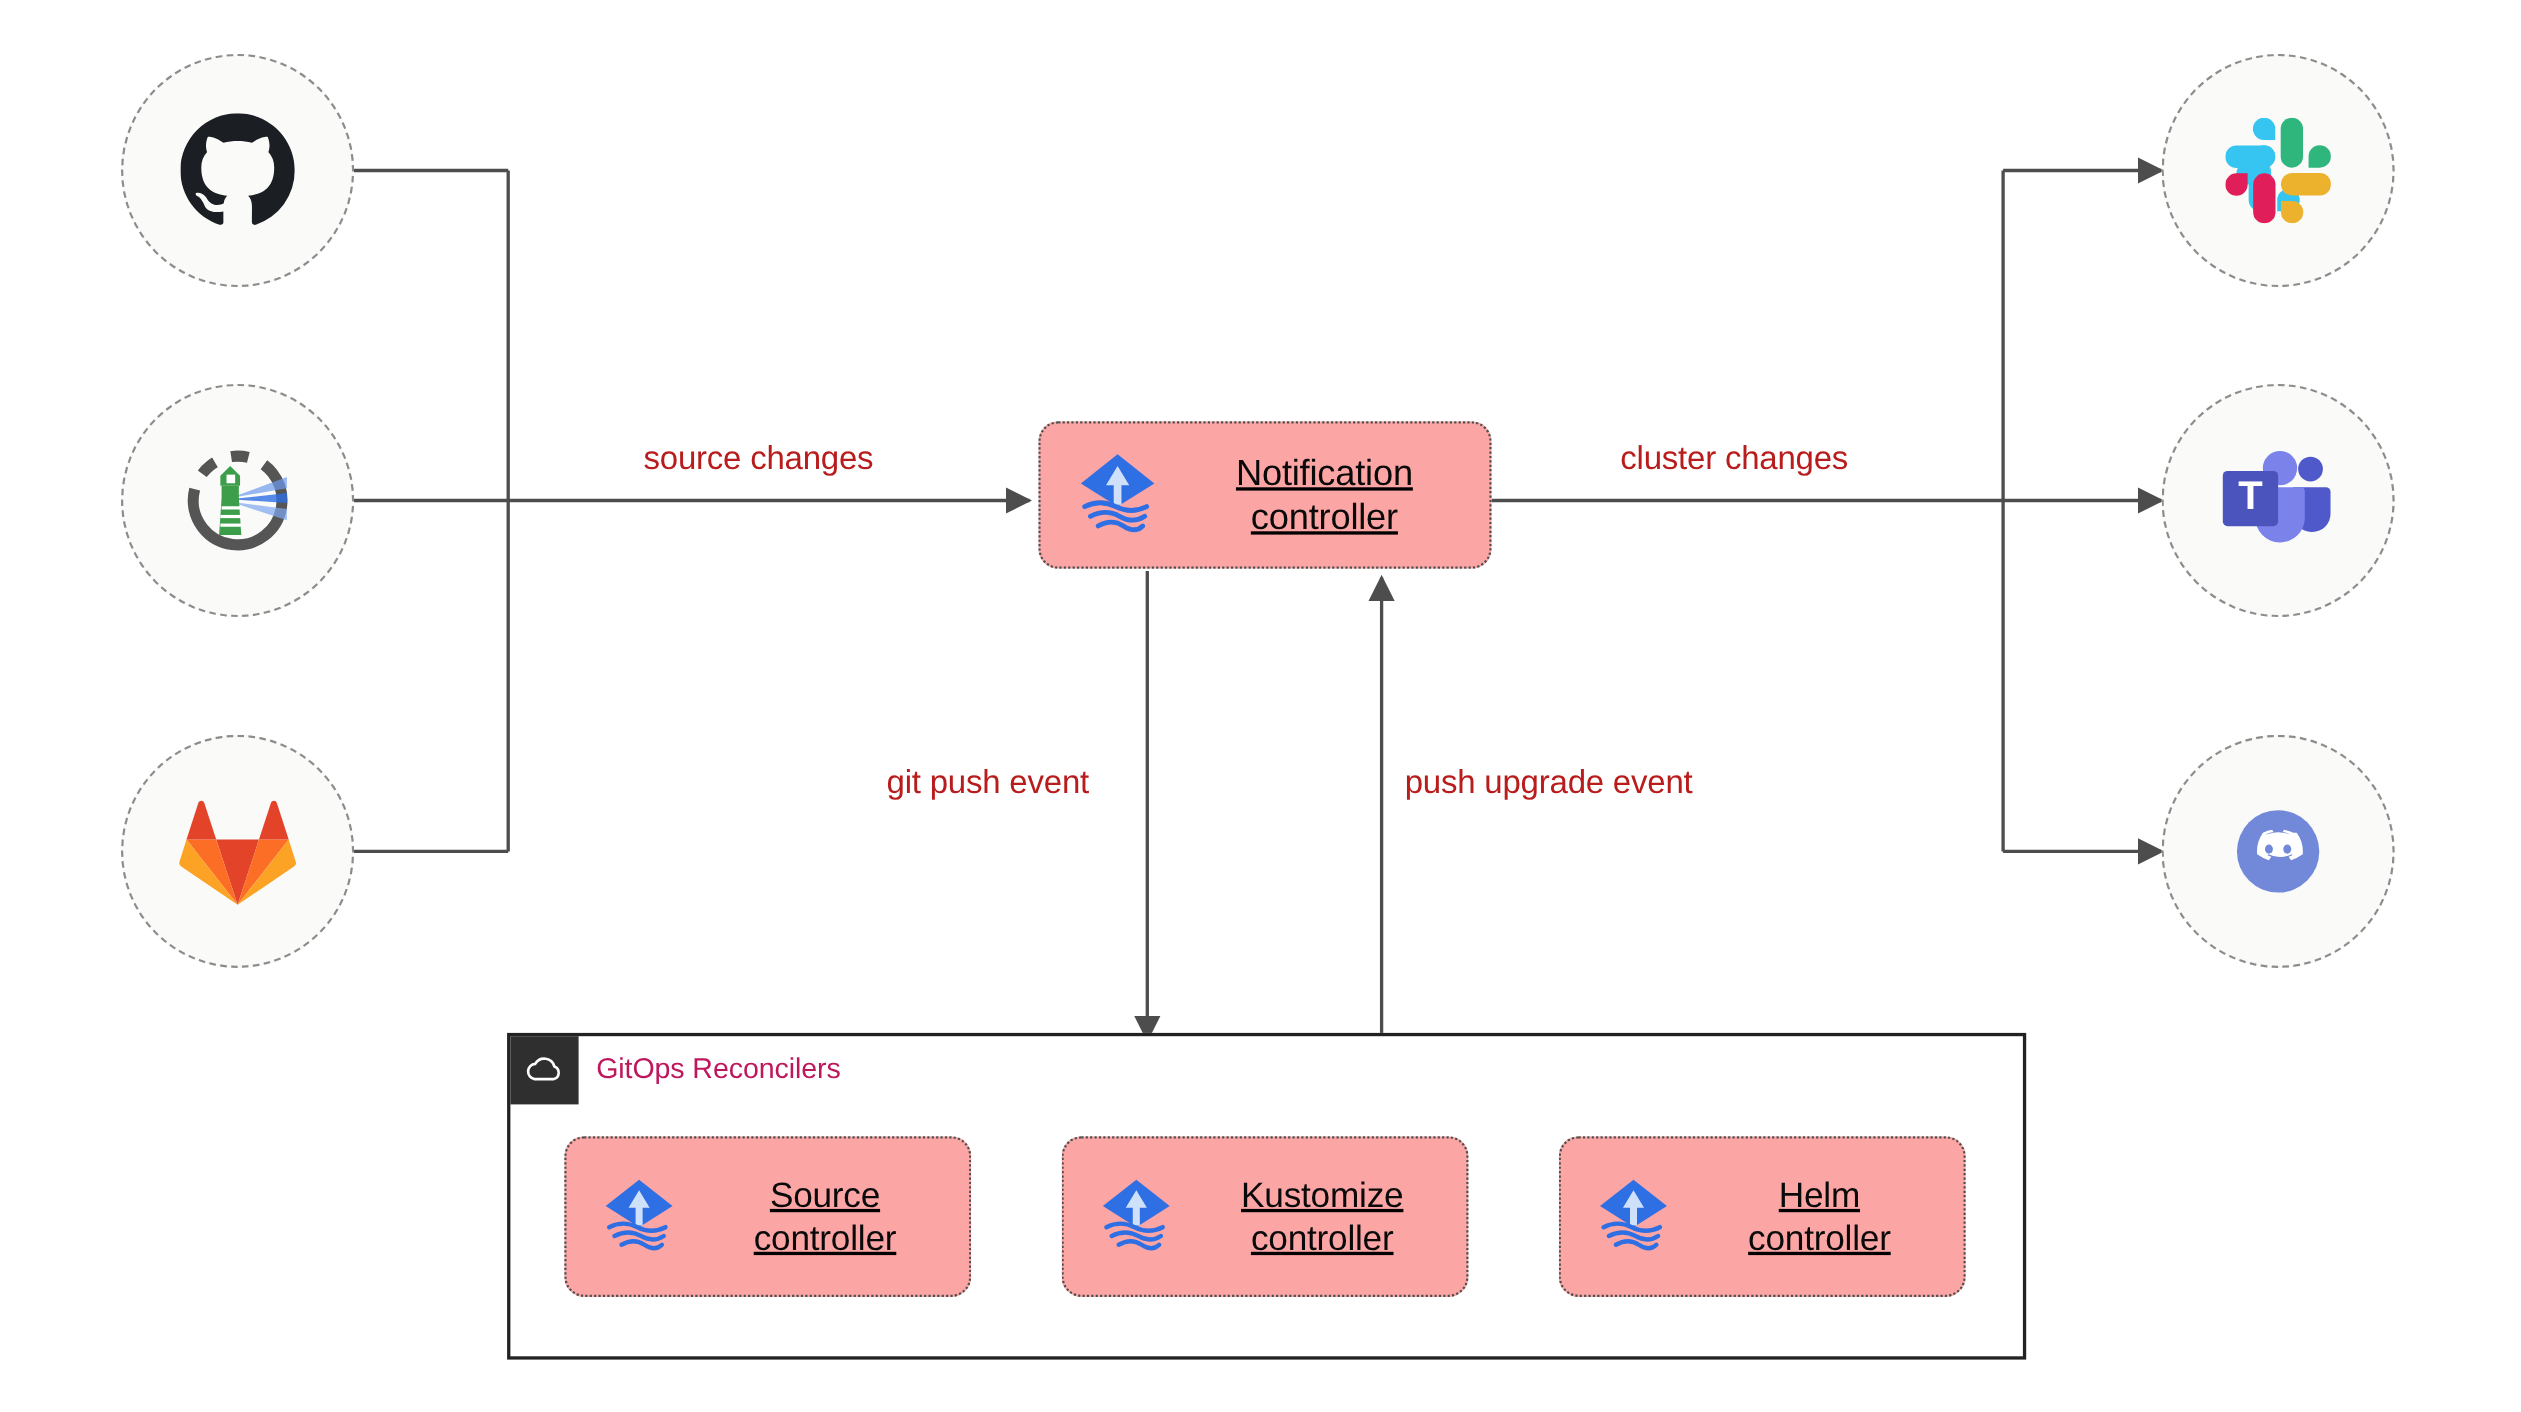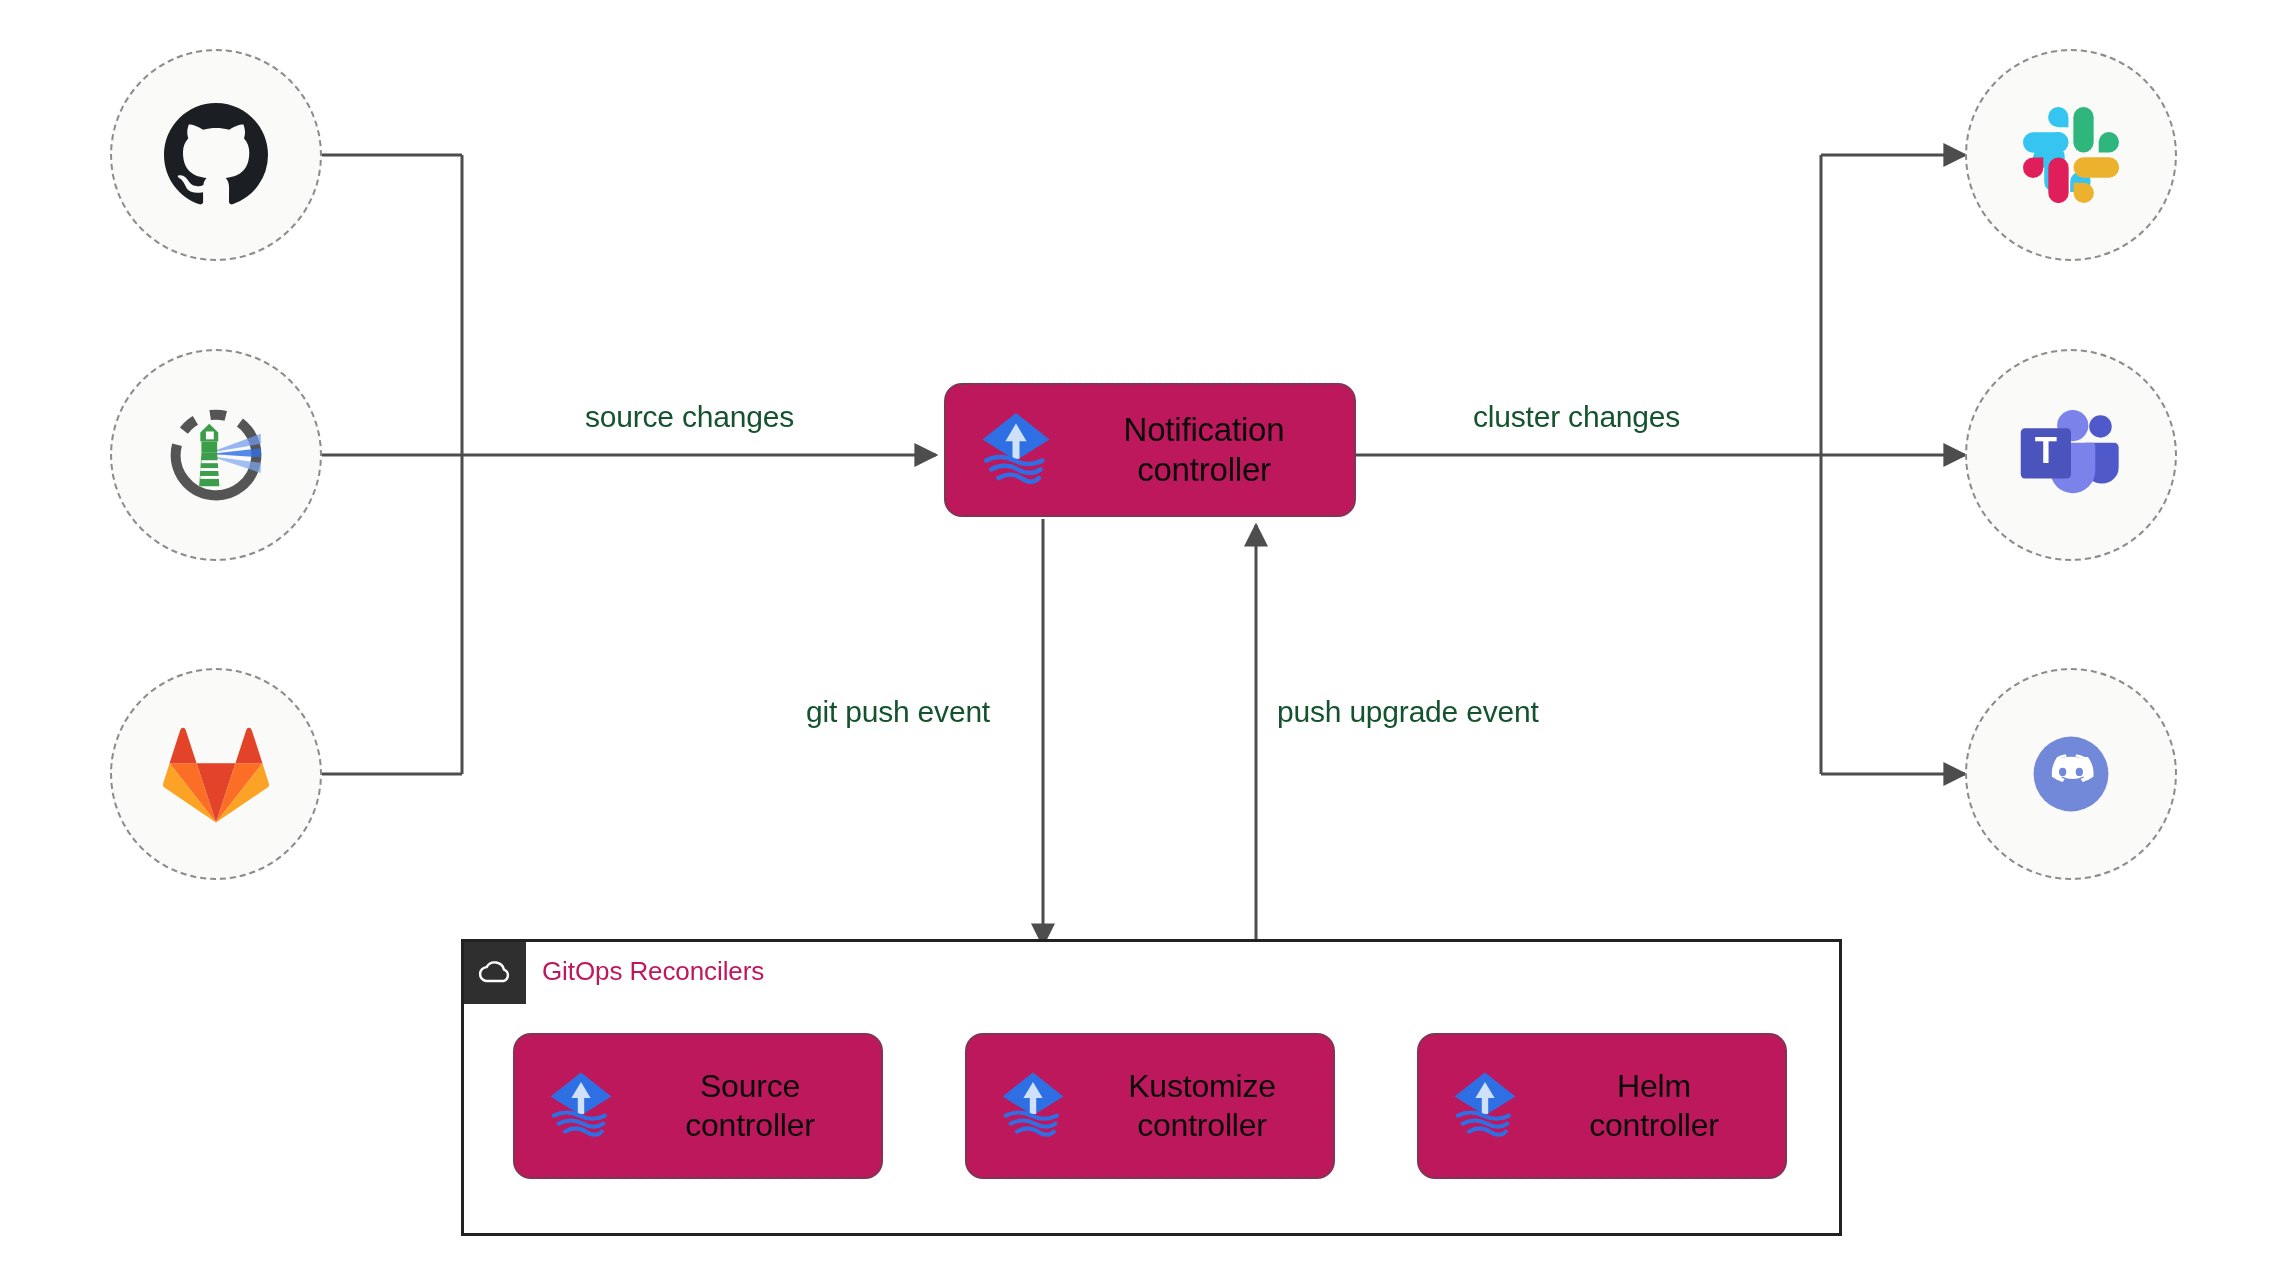--- a/index.html
+++ b/index.html
@@ -18,24 +18,24 @@
     border-radius: 50%;
     background: #fafaf8;
     border: 2.5px dashed #8c8c8c;
     display: flex; align-items: center; justify-content: center;
   }
   .endpoint svg { display: block; }
 
   
   .ctrl {
     position: absolute;
-    background: #be185d;
+    background: #fca5a5;
     border: 2.5px dotted #4d4d4d;
     border-radius: 18px;
-    display: flex; align-items: center; justify-content: flex-start;
+    display: flex; align-items: center; justify-content: flex-start; text-decoration: underline;
   }
   .ctrl .logo { flex: 0 0 auto; display: flex; align-items: center; justify-content: center; }
   .ctrl .caption {
     flex: 1 1 auto;
     text-align: center;
     font-size: 32px;
     line-height: 1.22;
     color: #0a0a0a;
     white-space: pre-line;
     letter-spacing: -0.2px;
@@ -68,21 +68,21 @@
   }
   #group-title {
     position: absolute; left: 78px; top: 14px;
     font-size: 26px; color: #be185d; letter-spacing: -0.1px;
   }
 
   
   .edge-label {
     position: absolute;
     font-size: 30px;
-    color: #14532d;
+    color: #b91c1c;
     white-space: nowrap;
     letter-spacing: -0.2px;
   }
   #lbl-source  { left: 585px;  top: 400px; }
   #lbl-cluster { left: 1473px; top: 400px; }
   #lbl-gitpush { left: 806px;  top: 695px; text-align: center; }
   #lbl-helmupg { left: 1277px; top: 695px; }
 
   
   #wires { position: absolute; left: 0; top: 0; width: 2292px; height: 1284px; pointer-events: none; }

